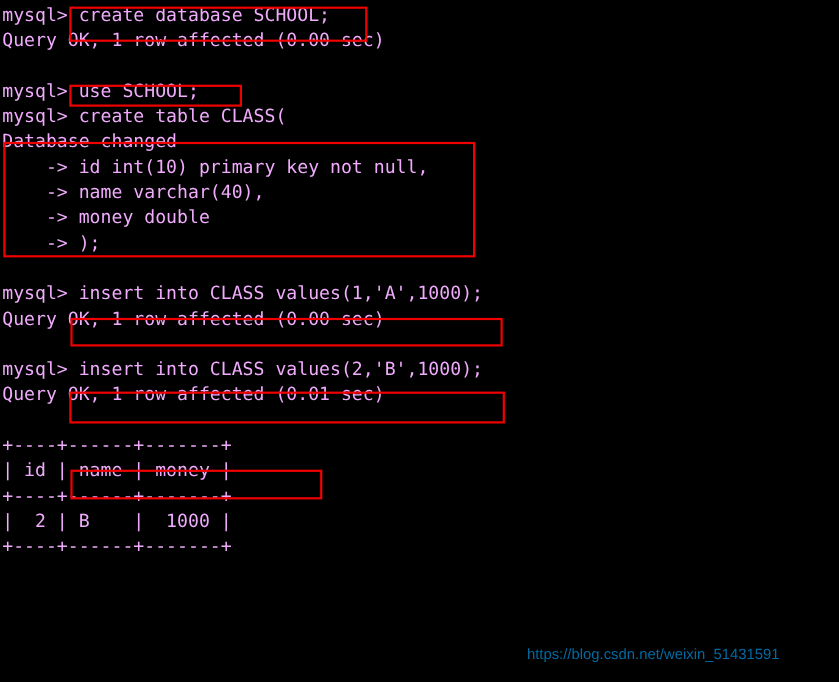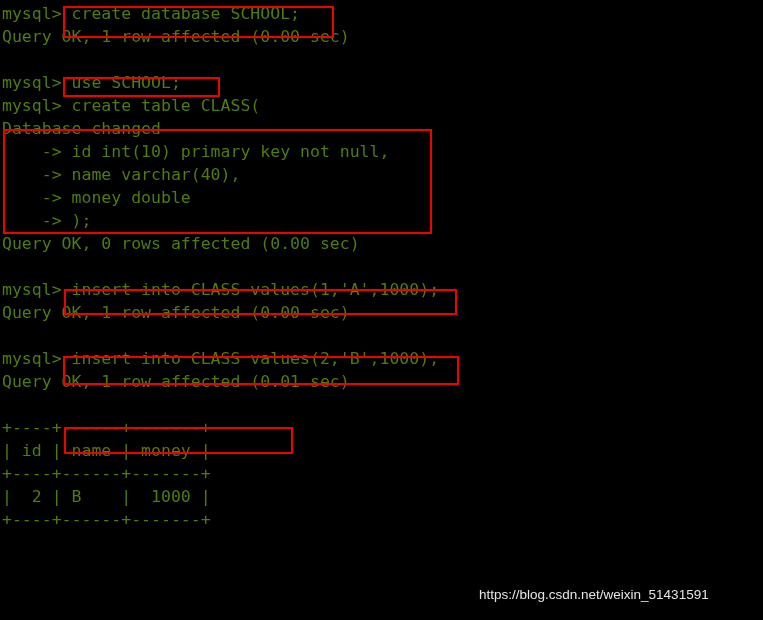--- a/index.html
+++ b/index.html
@@ -24,38 +24,38 @@
     width: 763px;
     height: 620px;
     padding: 2px 0 0 2px;
     box-sizing: border-box;
   }
   .line {
     font-family: "DejaVu Sans Mono", monospace;
     font-size: 16.5px;
     line-height: 23px;
     height: 23px;
-    color: #4d7c0f;
+    color: #f0abfc;
     white-space: pre;
     letter-spacing: 0px;
   }
   .line.blank {
     color: transparent;
   }
   
   .annot {
     position: absolute;
     border: 2px solid #f10000;
     box-sizing: border-box;
     background: transparent;
     pointer-events: none;
   }
   #watermark {
     position: absolute;
-    color: #e5e5e5;
+    color: #0369a1;
     font-family: "Liberation Sans", sans-serif;
     font-size: 13.5px;
     line-height: 16px;
     white-space: pre;
     letter-spacing: 0px;
   }
 </style>
 </head>
 <body>
 
@@ -65,21 +65,20 @@
     <div class="line">mysql&gt; create database SCHOOL;</div>
     <div class="line">Query OK, 1 row affected (0.00 sec)</div>
     <div class="line blank"></div>
     <div class="line">mysql&gt; use SCHOOL;</div>
     <div class="line">mysql&gt; create table CLASS(</div>
     <div class="line">Database changed</div>
     <div class="line">    -&gt; id int(10) primary key not null,</div>
     <div class="line">    -&gt; name varchar(40),</div>
     <div class="line">    -&gt; money double</div>
     <div class="line">    -&gt; );</div>
-    <div class="line">Query OK, 0 rows affected (0.00 sec)</div>
     <div class="line blank"></div>
     <div class="line">mysql&gt; insert into CLASS values(1,'A',1000);</div>
     <div class="line">Query OK, 1 row affected (0.00 sec)</div>
     <div class="line blank"></div>
     <div class="line">mysql&gt; insert into CLASS values(2,'B',1000);</div>
     <div class="line">Query OK, 1 row affected (0.01 sec)</div>
     <div class="line blank"></div>
     <div class="line">+----+------+-------+</div>
     <div class="line">| id | name | money |</div>
     <div class="line">+----+------+-------+</div>

